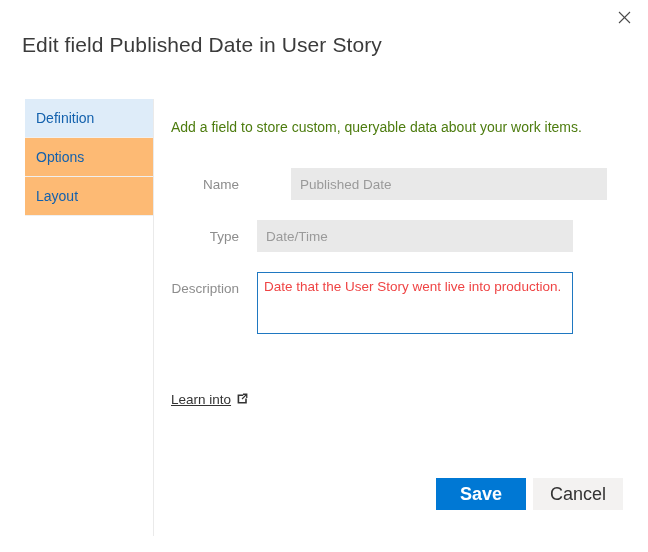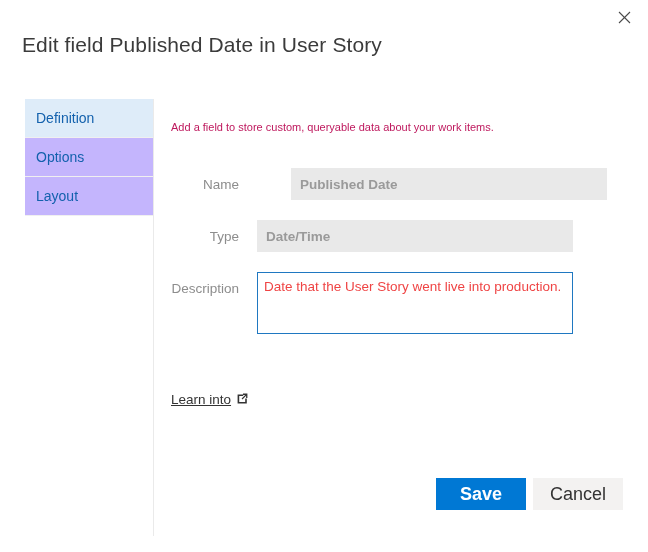--- a/index.html
+++ b/index.html
@@ -73,43 +73,43 @@
   .nav-item {
     height: 39px;
     display: flex;
     align-items: center;
     padding-left: 11px;
     font-size: 14px;
     color: #1361ad;
     border-bottom: 1px solid #f0f0f0;
     cursor: pointer;
     box-sizing: border-box;
-    background: #c4b5fd;
+    background: #fdba74;
   }
   .nav-item.selected {
     background: #deecf9;
   }
   .nav-item.last {
     border-bottom: 1px solid #f0f0f0;
   }
   .nav-filler {
     background: #ffffff;
   }
 
   
   .content {
     position: absolute;
     left: 171px;
     top: 0;
     width: 460px;
   }
 
   .intro-text {
-    font-size: 11px;
-    color: #be185d;
+    font-size: 14px;
+    color: #4d7c0f;
     margin: 0;
     padding-top: 19px;
     line-height: 18px;
   }
 
   .form-row {
     display: flex;
     align-items: flex-start;
     margin-top: 20px;
   }
@@ -130,21 +130,20 @@
     width: 316px;
     height: 32px;
     background: #e9e9e9;
     border: none;
     outline: none;
     font-family: "Liberation Sans", sans-serif;
     font-size: 13.5px;
     color: #9a9a9a;
     padding: 0 9px;
     box-sizing: border-box;
-    font-weight: bold;
   }
 
   .field-textarea {
     width: 316px;
     height: 62px;
     background: #ffffff;
     border: 1px solid #1f78c1;
     outline: none;
     resize: none;
     font-family: "Liberation Sans", sans-serif;

